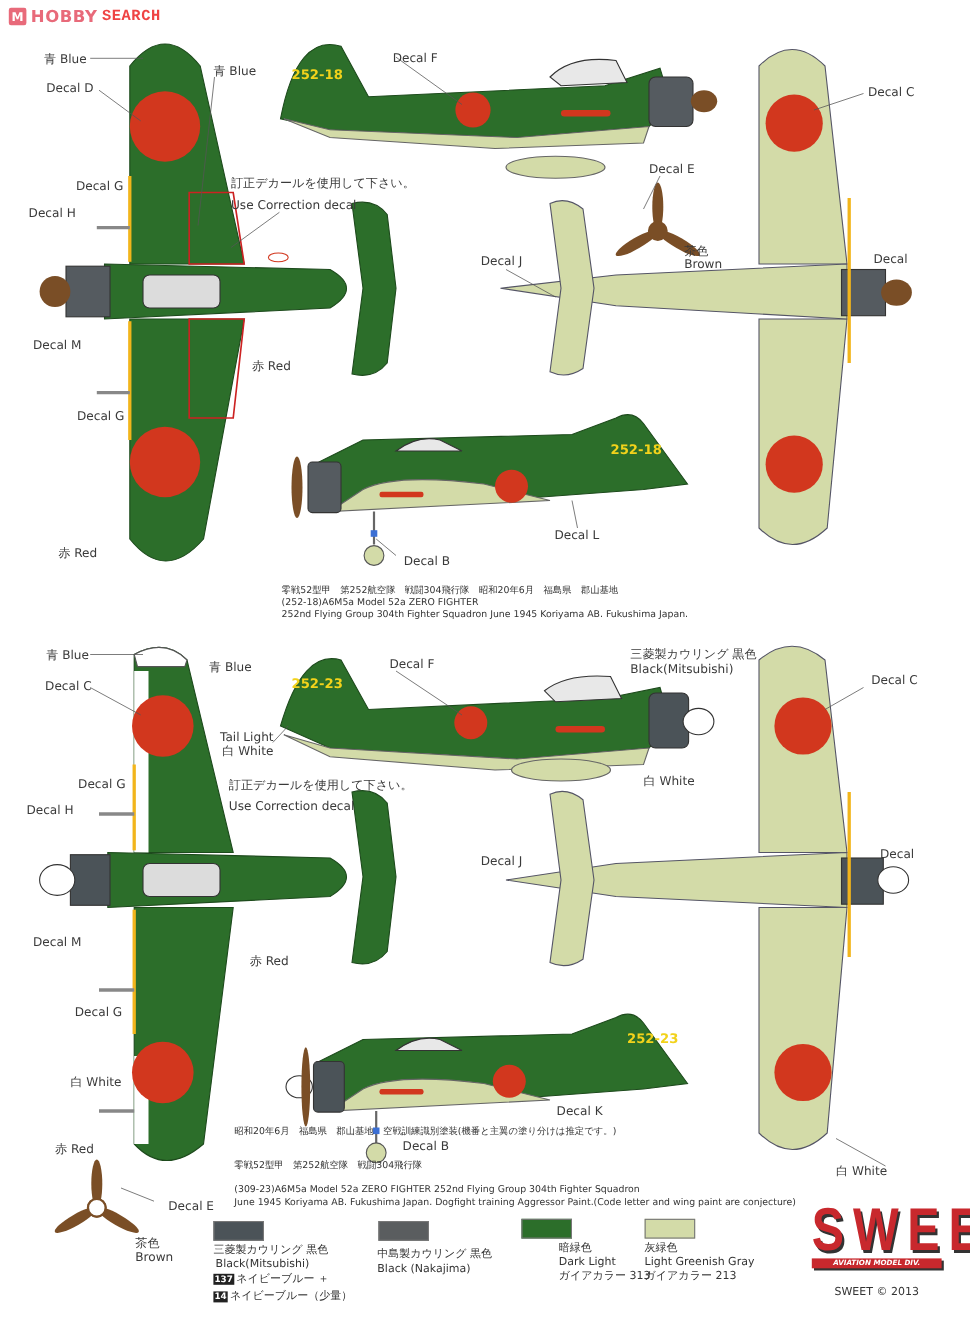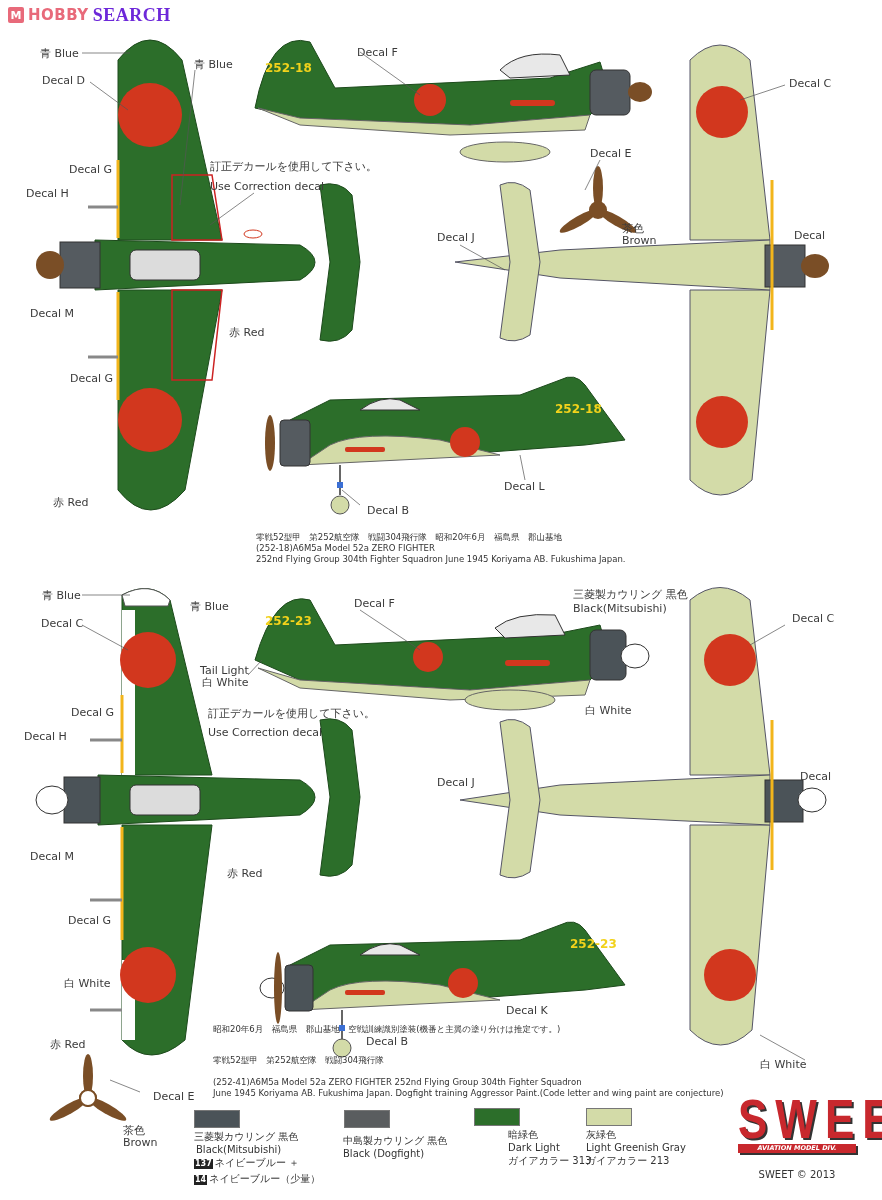--- a/index.html
+++ b/index.html
@@ -3,21 +3,21 @@
 <meta charset="utf-8">
 <style>
   html,body{margin:0;padding:0;background:#fff;}
   body{width:882px;height:1200px;position:relative;overflow:hidden;font-family:"DejaVu Sans","Liberation Sans",sans-serif;color:#333;}
   .lbl{position:absolute;font-size:11px;color:#3a3a3a;white-space:nowrap;line-height:13px;}
   .note{position:absolute;font-size:8.5px;line-height:11px;color:#333;white-space:nowrap;}
   svg.art{position:absolute;left:0;top:0;width:882px;height:1200px;}
   .logo{position:absolute;left:8px;top:5px;height:20px;display:flex;align-items:center;gap:4px;}
   .logo-mark{width:16px;height:16px;background:#e86a7a;border-radius:2px;color:#fff;font-size:11px;font-weight:bold;display:flex;align-items:center;justify-content:center;}
   .logo-hobby{font-family:"DejaVu Sans",sans-serif;font-weight:bold;font-size:15px;color:#e86a7a;letter-spacing:0.5px;}
-  .logo-search{font-family:Liberation Serif, serif;font-weight:bold;font-size:18px;color:#6d28d9;letter-spacing:0.5px;}
+  .logo-search{font-family:Liberation Mono, monospace;font-weight:bold;font-size:14px;color:#ef4444;letter-spacing:0.5px;}
   .swatch{position:absolute;width:44px;height:16px;border:1px solid #777;}
   .sw-text{position:absolute;font-size:10px;line-height:13px;color:#333;white-space:nowrap;}
   .paint-code{display:inline-block;background:#222;color:#fff;font-size:8px;font-weight:bold;padding:0 1px;margin-right:2px;line-height:10px;}
   .sweet{position:absolute;left:738px;top:1104px;width:118px;}
   .sweet-word{font-family:"Liberation Sans",sans-serif;font-weight:bold;font-size:44px;letter-spacing:8px;color:#c8282d;line-height:40px;text-align:center;transform:scaleY(1.25);transform-origin:bottom;text-shadow:2px 2px 0 #333;}
   .sweet-bar{background:#c8282d;color:#fff;font-size:6.5px;font-weight:bold;text-align:center;line-height:9px;margin-top:0;box-shadow:2px 2px 0 #333;font-style:italic;}
   .sweet-copy{font-size:10px;text-align:center;color:#333;margin-top:16px;}
 </style>
 </head>
 <body>
@@ -243,35 +243,35 @@
 <div class="lbl" style="left:800px;top:770px;">Decal</div>
 <div class="lbl" style="left:366px;top:1035px;">Decal  B</div>
 <div class="lbl" style="left:506px;top:1004px;">Decal  K</div>
 <div class="lbl" style="left:760px;top:1058px;">白 White</div>
 <div class="lbl" style="left:153px;top:1090px;">Decal  E</div>
 <div class="lbl" style="left:123px;top:1124px;">茶色</div>
 <div class="lbl" style="left:123px;top:1136px;">Brown</div>
 
 <div class="note" style="left:213px;top:1055px;">零戦52型甲　第252航空隊　戦闘304飛行隊</div>
 <div class="note" style="left:213px;top:1024px;">昭和20年6月　福島県　郡山基地　空戦訓練識別塗装(機番と主翼の塗り分けは推定です。)</div>
-<div class="note" style="left:213px;top:1077px;">(252-41)A6M5a Model 52a ZERO FIGHTER  252nd Flying Group 304th Fighter Squadron</div>
+<div class="note" style="left:213px;top:1077px;">(309-23)A6M5a Model 52a ZERO FIGHTER  252nd Flying Group 304th Fighter Squadron</div>
 <div class="note" style="left:213px;top:1088px;">June 1945 Koriyama AB. Fukushima Japan. Dogfight training Aggressor Paint.(Code letter and wing paint are conjecture)</div>
 
 <div class="swatch" style="left:194px;top:1110px;background:#4b5358;"></div>
 <div class="sw-text" style="left:194px;top:1130px;">
   <div>三菱製カウリング  黒色</div>
   <div style="padding-left:2px">Black(Mitsubishi)</div>
   <div><span class="paint-code">137</span><span>ネイビーブルー ＋</span></div>
   <div style="margin-top:3px"><span class="paint-code">14</span><span>ネイビーブルー（少量）</span></div>
 </div>
 
 <div class="swatch" style="left:344px;top:1110px;background:#5a5d5f;"></div>
 <div class="sw-text" style="left:343px;top:1134px;">
   <div>中島製カウリング  黒色</div>
-  <div>Black (Dogfight)</div>
+  <div>Black (Nakajima)</div>
 </div>
 
 <div class="swatch" style="left:474px;top:1108px;background:#2c6e2a;"></div>
 <div class="sw-text" style="left:474px;top:1128px;margin-left:34px;">
   <div>暗緑色</div>
   <div>Dark Light</div>
   <div>ガイアカラー 313</div>
 </div>
 
 <div class="swatch" style="left:586px;top:1108px;background:#d3dba8;"></div>

